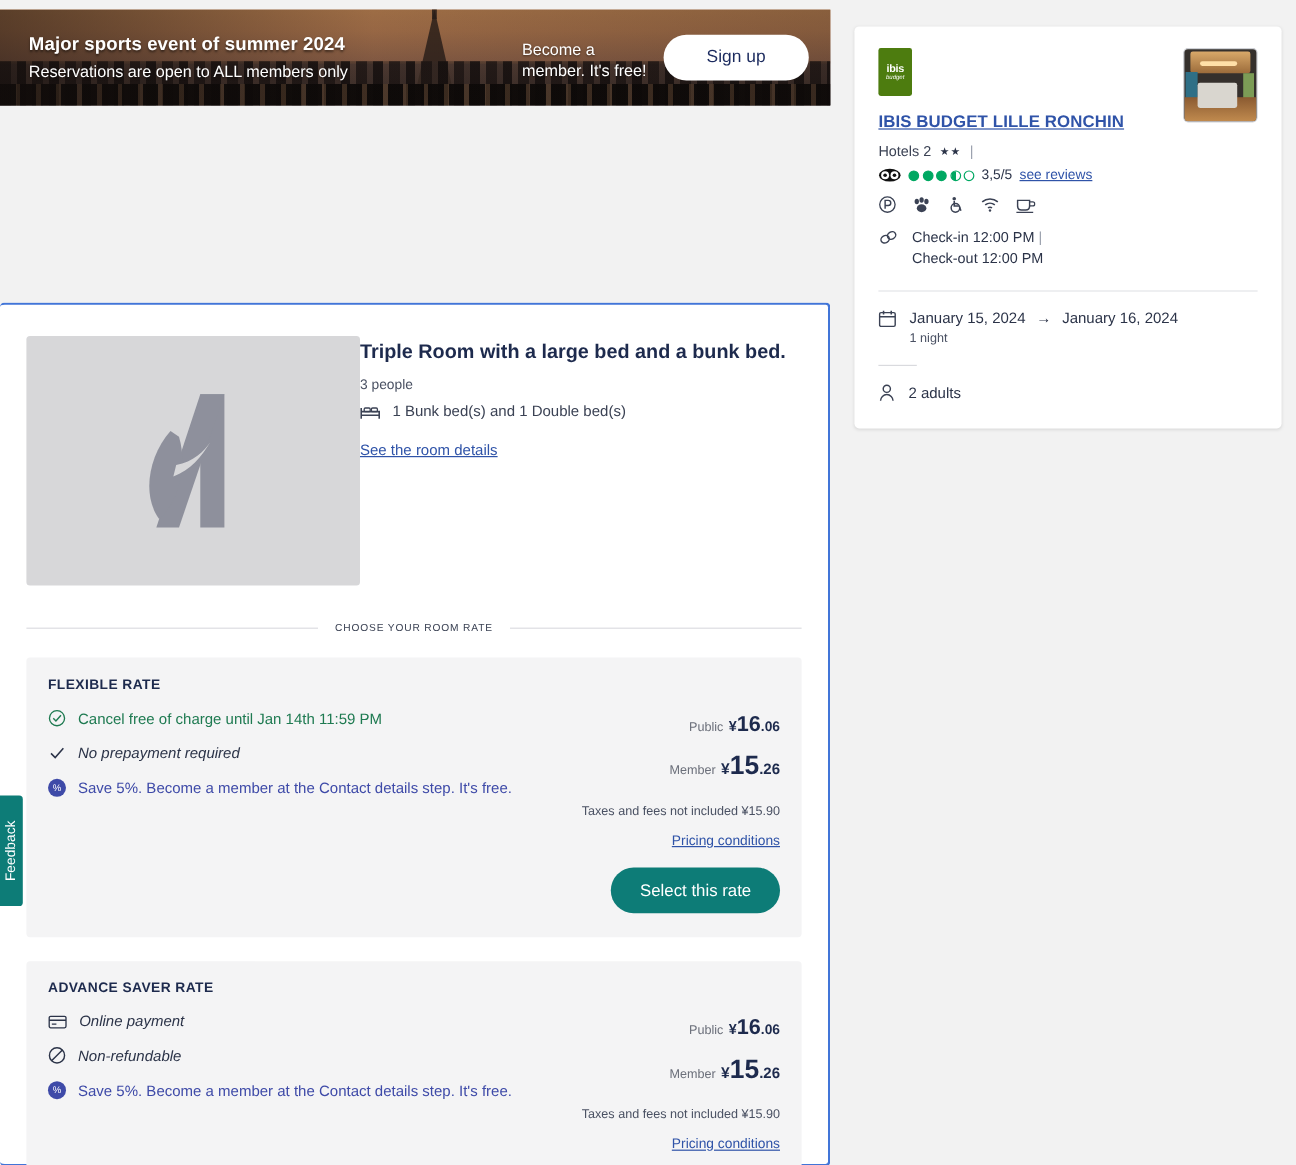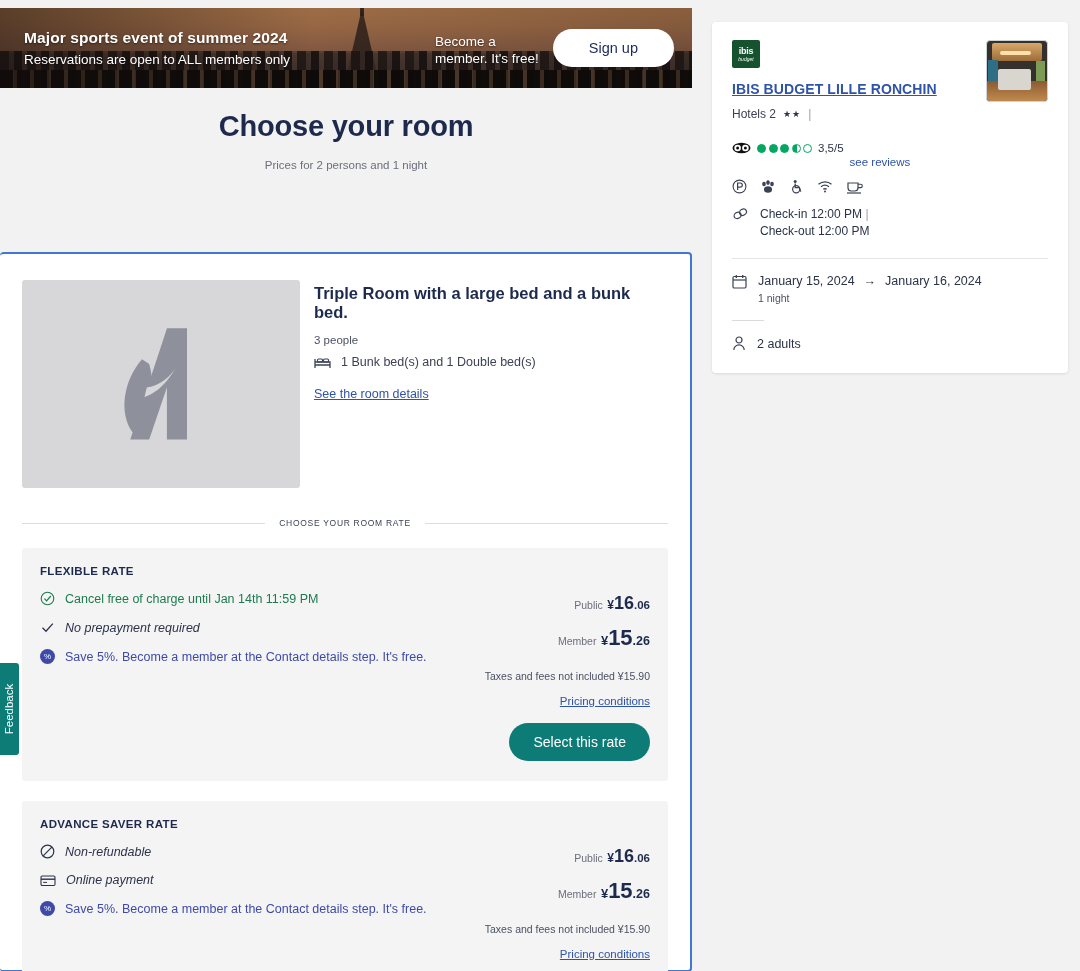--- a/index.html
+++ b/index.html
@@ -83,21 +83,21 @@
     width: 14px; height: 14px; border: 1px solid #8e93a0; background: #fff; border-radius: 1px; cursor: pointer;
   }
   .filter-text { font-size: 12.5px; color: #2b3348; }
 
   
   .room-card {
     position: absolute; left: 0; top: 252px; width: 692px; height: 720px;
     background: #fff; border: 2px solid #4175d8; border-radius: 4px;
     border-left: none;
   }
-  .room-top { display: flex; padding: 26px 22px 0 22px; gap: 14px; }
+  .room-top { display: flex; padding: 26px 22px 0 22px; }
   .room-photo {
     width: 278px; height: 208px; background: #d7d7d9; border-radius: 3px;
     display: flex; align-items: center; justify-content: center; flex: none;
   }
   .room-photo svg { width: 120px; height: 130px; }
   .room-info { padding-top: 4px; flex: 1; }
   .room-title { font-size: 16.5px; font-weight: bold; color: #1d2a4d; }
   .room-people { font-size: 11.5px; color: #4a5163; margin-top: 12px; }
   .room-bed { display: flex; align-items: center; gap: 10px; margin-top: 9px; font-size: 12.5px; color: #3b4254; }
   .room-details-link {
@@ -166,40 +166,40 @@
 
   
   .summary {
     position: absolute; left: 712px; top: 22px; width: 356px;
     background: #fff; border-radius: 4px; padding: 18px 20px 22px 20px;
     box-shadow: 0 1px 3px rgba(0,0,0,.10);
   }
   .summary-head { display: flex; }
   .summary-head-left { flex: 1; }
   .ibis-logo {
-    width: 28px; height: 28px; background: #14532d; border-radius: 2px;
+    width: 28px; height: 40px; background: #4d7c0f; border-radius: 2px;
     display: flex; flex-direction: column; align-items: center; justify-content: center;
     color: #fff; line-height: 1;
   }
   .ibis-logo .l1 { font-size: 9px; font-weight: bold; letter-spacing: -.3px; }
   .ibis-logo .l2 { font-size: 5px; margin-top: 1px; font-style: italic; }
   .hotel-name {
     display: block; margin-top: 13px; font-size: 14px; font-weight: bold;
     color: #2f53a8; text-decoration: underline; letter-spacing: .1px; cursor: pointer;
   }
   .hotel-cat { margin-top: 10px; font-size: 12px; color: #3b4254; display: flex; align-items: center; gap: 7px; }
   .stars { color: #2b3348; font-size: 9px; letter-spacing: 1px; }
   .sep { color: #9aa0ad; }
   .rating-row { margin-top: 7px; display: flex; align-items: center; gap: 6px; font-size: 11.5px; color: #2b3348; }
   .ta-owl { display: flex; align-items: center; }
   .bubbles { display: flex; gap: 2.5px; }
   .bub { width: 9px; height: 9px; border-radius: 50%; border: 1.4px solid #00a862; background: #00a862; }
   .bub.half { background: linear-gradient(to right, #00a862 50%, #fff 50%); }
   .bub.empty { background: #fff; }
-  .see-reviews { color: #2f53a8; cursor: pointer; font-size: 11.5px; margin-top: 28px; }
+  .see-reviews { color: #2f53a8; text-decoration: underline; cursor: pointer; font-size: 11.5px; }
   .amenities { margin-top: 11px; display: flex; align-items: center; gap: 13px; color: #3b4254; }
   .checkin-row { margin-top: 12px; display: flex; align-items: flex-start; gap: 11px; }
   .checkin-text { font-size: 12px; color: #2b3348; line-height: 17px; }
   .hotel-thumb {
     width: 62px; height: 62px; border-radius: 4px; flex: none; overflow: hidden;
     background: #35302c; position: relative; border: 1px solid #cfd1d6;
   }
   .hotel-thumb .wood { position: absolute; left: 0; bottom: 0; width: 100%; height: 34%;
     background: linear-gradient(to bottom, #8a5a31, #c08a4e); }
   .hotel-thumb .ceil { position: absolute; left: 8%; top: 4%; width: 84%; height: 30%;
@@ -240,24 +240,20 @@
       <div class="promo-right">
         <div class="promo-cta">
           <div>Become a</div>
           <div>member. It's free!</div>
         </div>
         <button class="signup-btn">Sign up</button>
       </div>
     </div>
   </div>
 
-  <div class="head-wrap">
-    <div class="page-title">Choose your room</div>
-    <div class="page-sub">Prices for 2 persons and 1 night</div>
-  </div>
 
 
   <div class="feedback-tab">
     <span>Feedback</span>
   </div>
 
   <div class="room-card">
 
     <div class="room-top">
       <div class="room-photo">
@@ -334,37 +330,37 @@
         <button class="select-btn">Select this rate</button>
       </div>
     </div>
 
     <div class="rate-block">
       <div class="rate-left">
         <div class="rate-name">ADVANCE SAVER RATE</div>
 
         <div class="rate-feature dark">
           <span class="icon">
-            <svg width="15" height="15" viewBox="0 0 15 15">
-              <circle cx="7.5" cy="7.5" r="6.3" stroke="#2b3348" stroke-width="1.2" fill="none"></circle>
-              <path d="M3.2 11.8 L11.8 3.2" stroke="#2b3348" stroke-width="1.2"></path>
-            </svg>
-          </span>
-          <span>Non-refundable</span>
-        </div>
-
-        <div class="rate-feature dark">
-          <span class="icon">
             <svg width="16" height="13" viewBox="0 0 16 13">
               <rect x="1" y="2" width="14" height="9.5" rx="1.2" stroke="#2b3348" stroke-width="1.1" fill="none"></rect>
               <path d="M1 5.2 L15 5.2" stroke="#2b3348" stroke-width="1.4"></path>
               <path d="M3.2 8.4 L7 8.4" stroke="#2b3348" stroke-width="1"></path>
             </svg>
           </span>
           <span>Online payment</span>
+        </div>
+
+        <div class="rate-feature dark">
+          <span class="icon">
+            <svg width="15" height="15" viewBox="0 0 15 15">
+              <circle cx="7.5" cy="7.5" r="6.3" stroke="#2b3348" stroke-width="1.2" fill="none"></circle>
+              <path d="M3.2 11.8 L11.8 3.2" stroke="#2b3348" stroke-width="1.2"></path>
+            </svg>
+          </span>
+          <span>Non-refundable</span>
         </div>
 
         <div class="rate-feature member">
           <span class="pct-badge">%</span>
           <span>Save 5%. Become a member at the Contact details step. It's free.</span>
         </div>
       </div>
 
       <div class="rate-right">
         <div class="price-row public">

